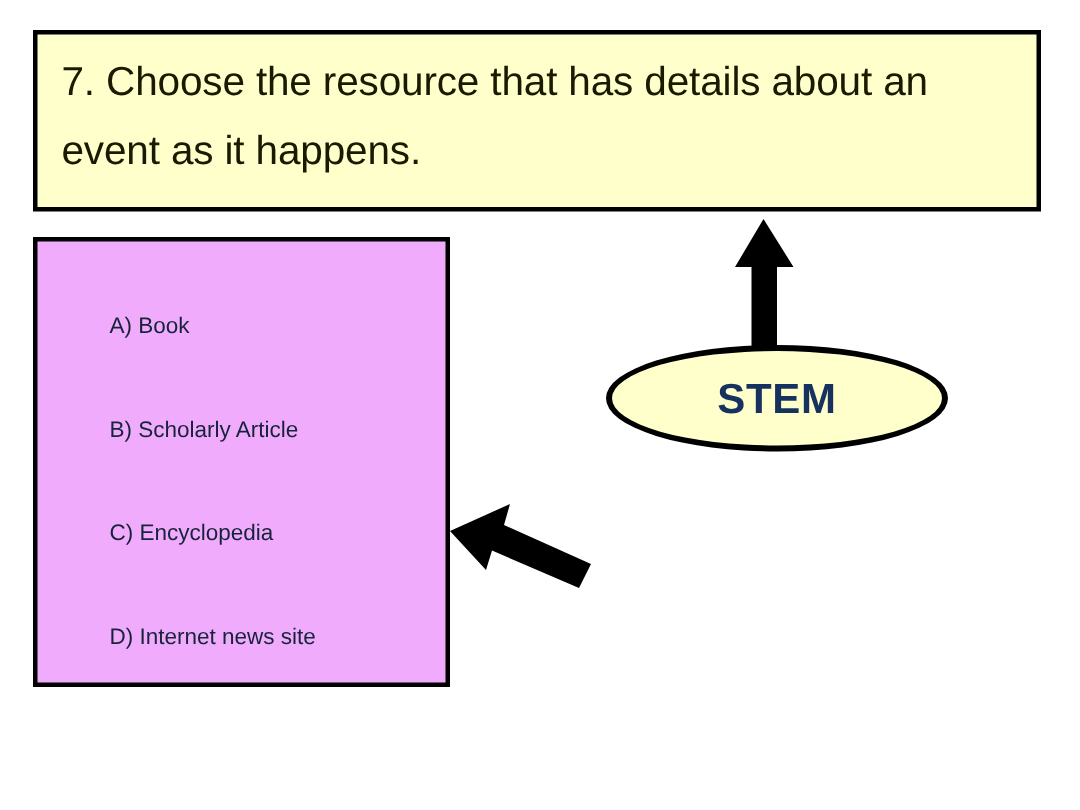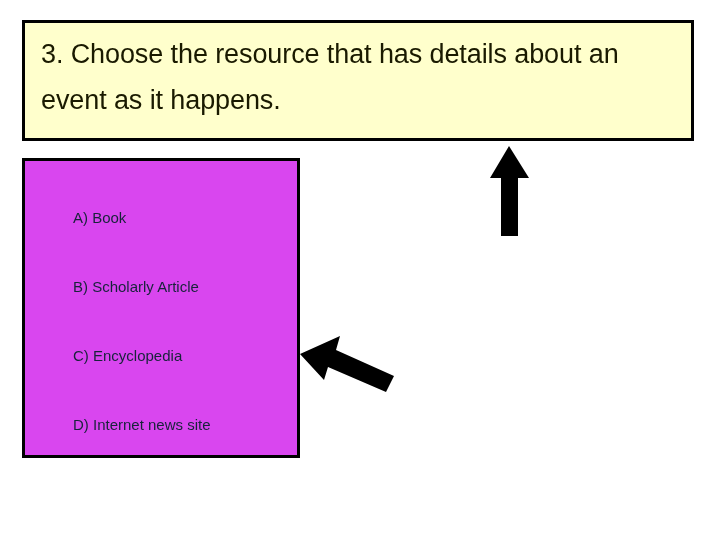--- a/index.html
+++ b/index.html
@@ -38,21 +38,21 @@
   }
 
   
   .options-box {
     position: absolute;
     left: 22px;
     top: 158px;
     width: 278px;
     height: 300px;
     box-sizing: border-box;
-    background: #d946ef;
+    background: #f0abfc;
     border: 3px solid #000000;
   }
   .option-item {
     position: absolute;
     left: 48px;
     font-size: 15px;
     color: #17233a;
     white-space: nowrap;
   }
   .option-0 { top: 48px; }
@@ -100,33 +100,36 @@
   }
   .arrow-up-svg  { left: 480px; top: 144px; }
   .arrow-left-svg { left: 298px; top: 330px; }
 </style>
 </head>
 <body>
 
 <div id="canvas">
 
   <div class="question-box">
-    <div class="question-text">3. Choose the resource that has details about an event as it happens.</div>
+    <div class="question-text">7. Choose the resource that has details about an event as it happens.</div>
   </div>
 
   <div class="options-box">
     <div class="option-item option-0">A) Book</div>
     <div class="option-item option-1">B) Scholarly Article</div>
     <div class="option-item option-3">D) Internet news site</div>
     <div class="option-item option-2">C) Encyclopedia</div>
   </div>
 
   <svg class="arrow-svg arrow-up-svg" width="60" height="95" viewBox="0 0 60 95">
     <polygon fill="#000000" points="29,2 10,34 21,34 21,92 38,92 38,34 49,34"></polygon>
   </svg>
 
   <svg class="arrow-svg arrow-left-svg" width="100" height="70" viewBox="0 0 100 70">
     <polygon fill="#000000" points="2,24 42,6 38,20 96,46 88,62 30,37 26,50"></polygon>
   </svg>
 
+  <div class="ellipse stem-ellipse">
+    <span class="ellipse-label">STEM</span>
+  </div>
 
 
 </div>
 
 </body></html>

